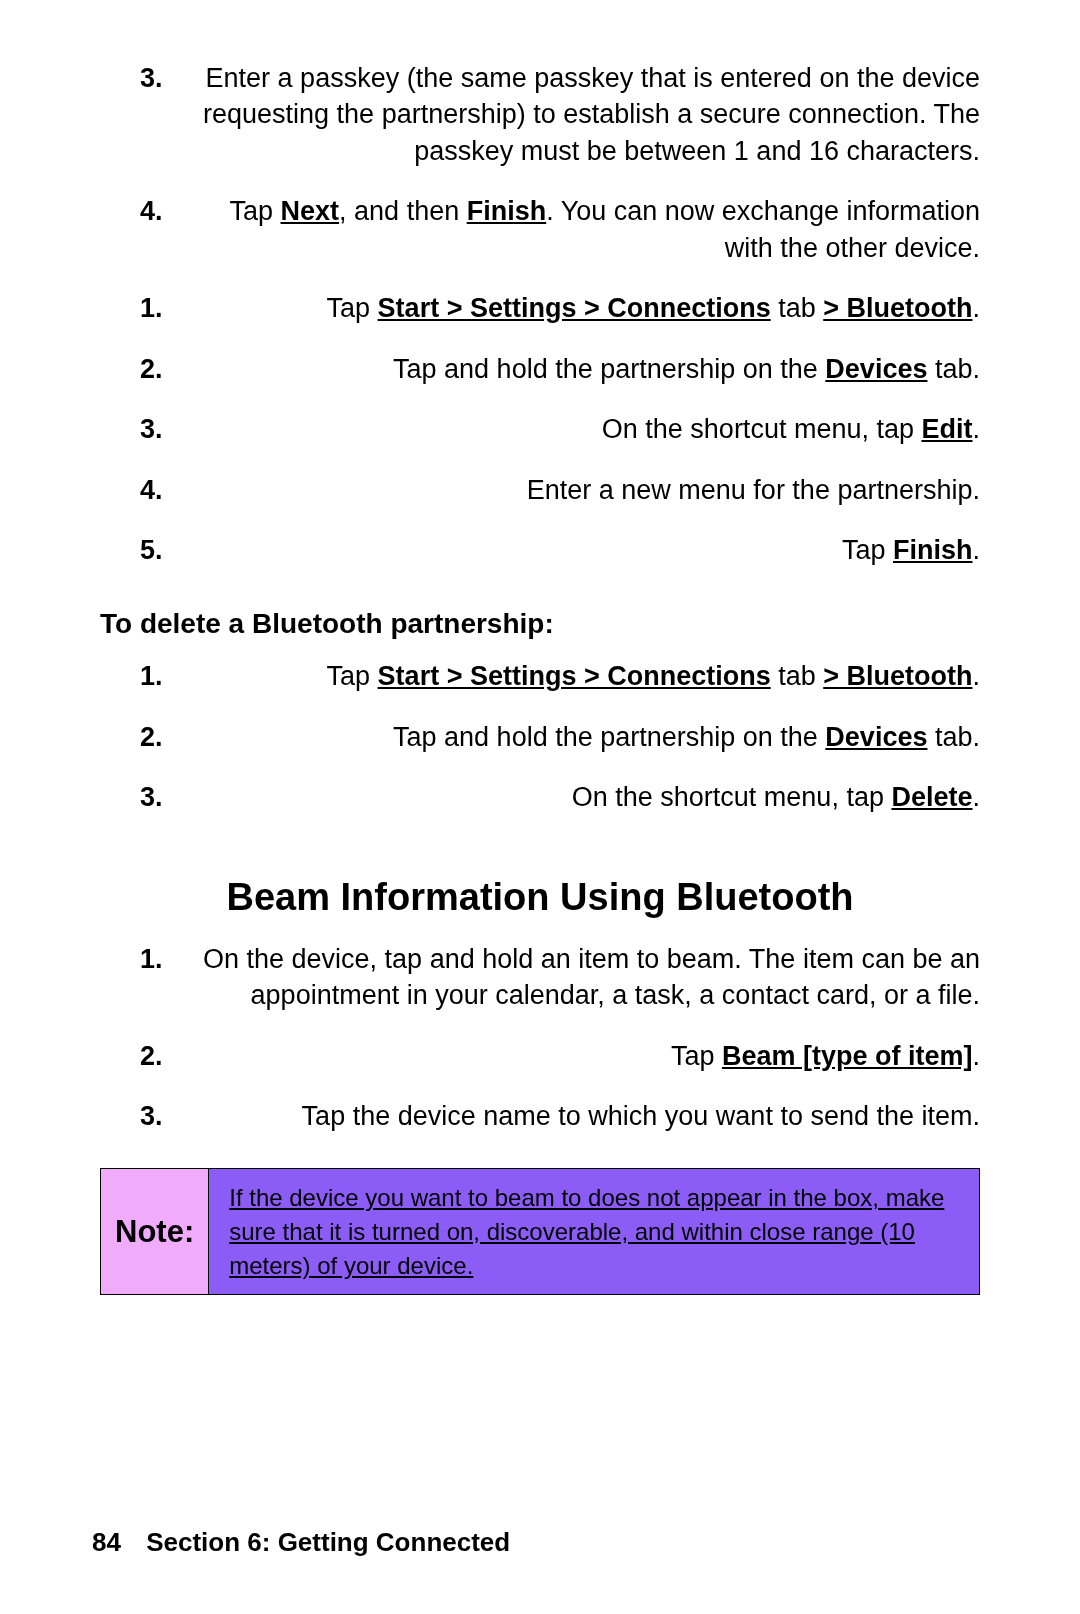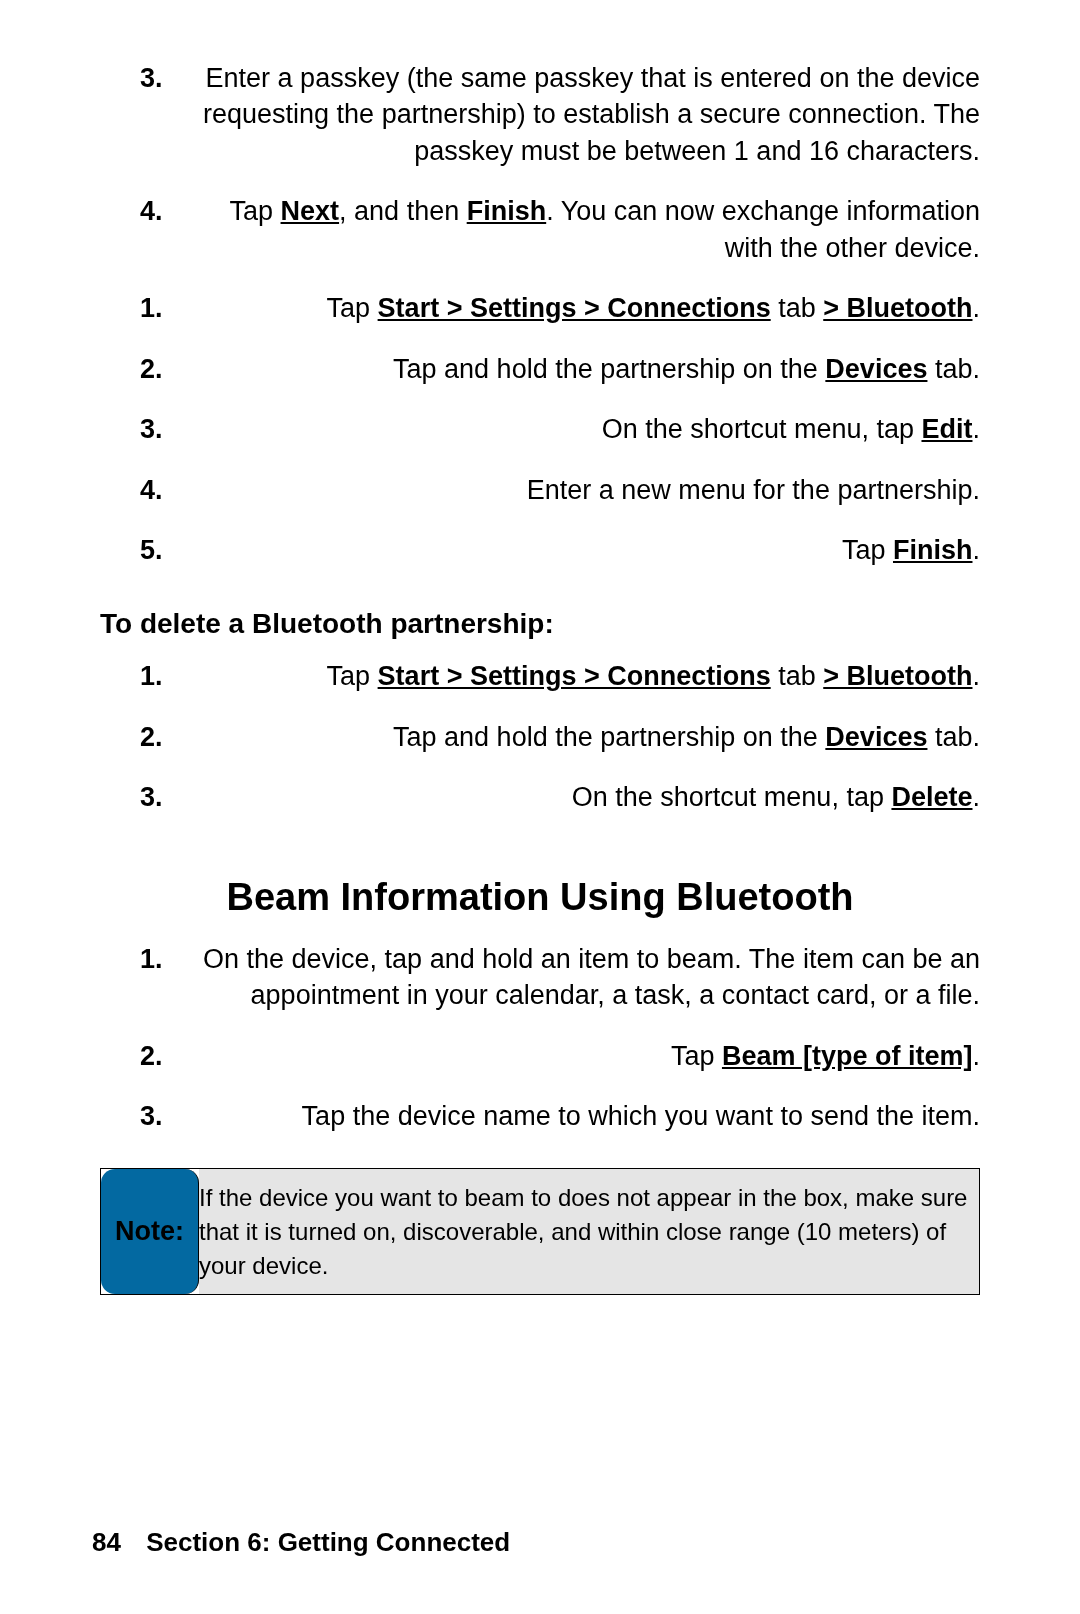--- a/index.html
+++ b/index.html
@@ -49,36 +49,36 @@
     margin-top: 60px;
     margin-bottom: 22px;
     text-align: center;
   }
   .note-box {
     display: flex;
     border: 1px solid #000;
     margin-top: 34px;
   }
   .note-label {
-    background: #0369a1;
+    background: #f0abfc;
     display: flex;
     align-items: center;
     justify-content: center;
     font-weight: 700;
-    font-size: 27px;
+    font-size: 31px;
     padding: 0 14px;
     border-right: 1px solid #000;
-    border-radius: 14px;
   }
   .note-body {
-    background: #e5e5e5;
+    background: #8b5cf6;
     font-size: 24px;
     line-height: 1.4;
-    padding: 12px 0;
+    padding: 12px 20px;
     flex: 1;
+    text-decoration: underline;
   }
   .footer {
     position: absolute;
     bottom: 56px;
     left: 92px;
     font-size: 26px;
   }
   .footer .pagenum { font-weight: 700; margin-right: 18px; }
   .footer .section { font-weight: 700; }
 </style>

